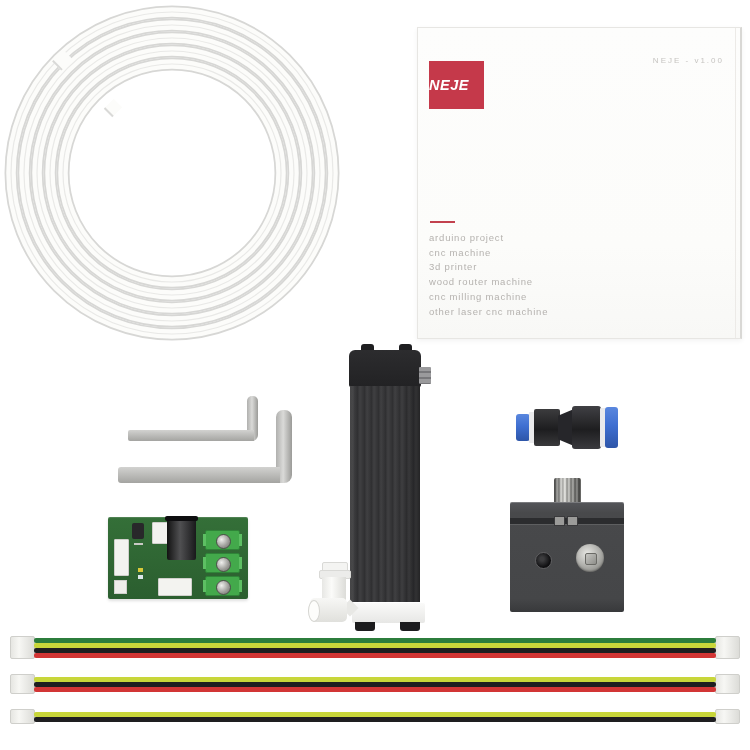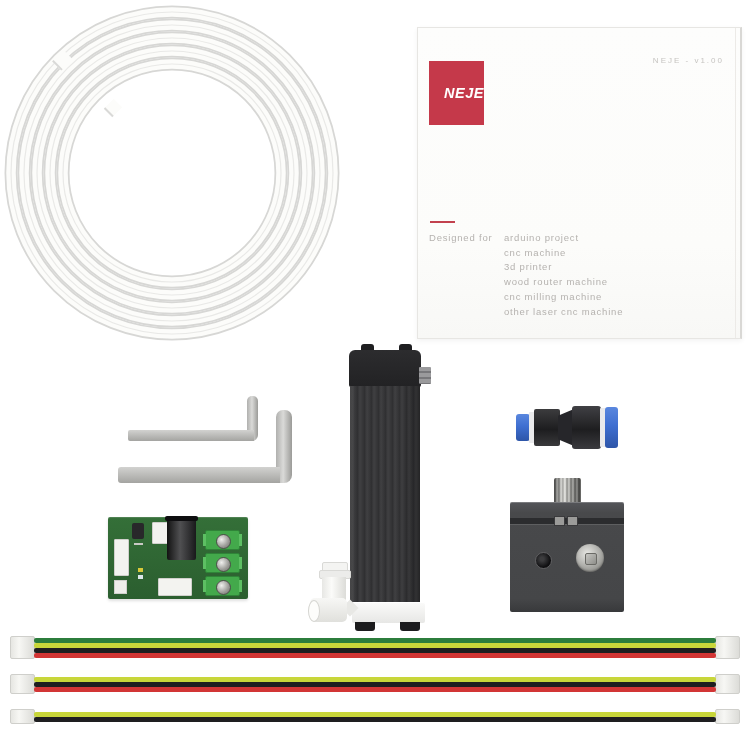--- a/index.html
+++ b/index.html
@@ -7,22 +7,22 @@
 
   
   .coil{position:absolute;left:2px;top:4px;}
 
   
   .box{position:absolute;left:417px;top:27px;width:322px;height:310px;
        background:linear-gradient(180deg,#fdfdfc 0%,#fcfcfa 70%,#f8f8f6 100%);
        border:1px solid #e7e6e3;border-right:2px solid #d9d8d5;
        box-shadow:0 2px 5px rgba(0,0,0,0.05);}
   .box::after{content:"";position:absolute;right:4px;top:0;bottom:0;width:1px;background:#eceae7;}
-  .logo{position:absolute;left:11px;top:33px;width:55px;height:64px;background:var(--neje-red,#c5394a);
-        display:flex;align-items:center;justify-content:flex-end;}
+  .logo{position:absolute;left:11px;top:33px;width:55px;height:48px;background:var(--neje-red,#c5394a);
+        display:flex;align-items:center;justify-content:flex-start;}
   .logo span{color:#ffffff;font-weight:bold;font-style:italic;font-size:14.5px;letter-spacing:.5px;}
   .version{position:absolute;right:16px;top:28px;font-size:8px;letter-spacing:2px;color:#c6c4c1;}
   .box-title{position:absolute;left:11px;top:170px;font-size:15.5px;font-weight:bold;
              color:var(--title-red,#c2414e);letter-spacing:2.2px;}
   .title-underline{position:absolute;left:12px;top:193px;width:25px;height:2px;background:var(--title-red,#c2414e);}
   .designed-row{position:absolute;left:11px;top:203px;display:flex;}
   .designed-label{width:75px;font-size:9.5px;color:var(--muted-gray,#b5b2af);letter-spacing:.8px;line-height:14.7px;}
   .app-list{font-size:9.5px;color:var(--muted-gray,#b5b2af);letter-spacing:.8px;}
   .app-line{line-height:14.7px;}
 
@@ -173,21 +173,20 @@
     </g>
   </svg>
 
   <div class="box">
     <div class="logo">
       <span>NEJE</span>
     </div>
     <div class="version">NEJE - v1.00</div>
     <div class="title-underline"></div>
     <div class="designed-row">
-      <div class="designed-label">Designed for</div>
       <div class="app-list">
           <div class="app-line">arduino project</div>
           <div class="app-line">cnc machine</div>
           <div class="app-line">3d printer</div>
           <div class="app-line">wood router machine</div>
           <div class="app-line">cnc milling machine</div>
           <div class="app-line">other laser cnc machine</div>
         </div>
     </div>
   </div>

